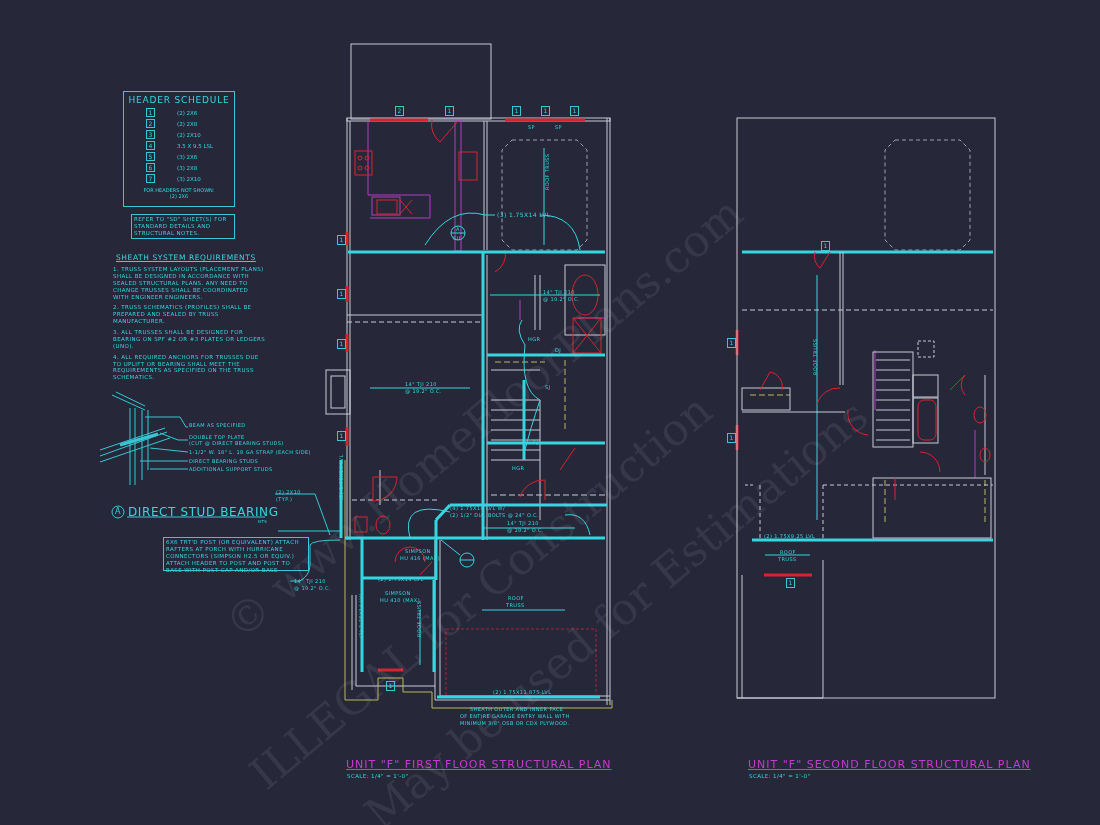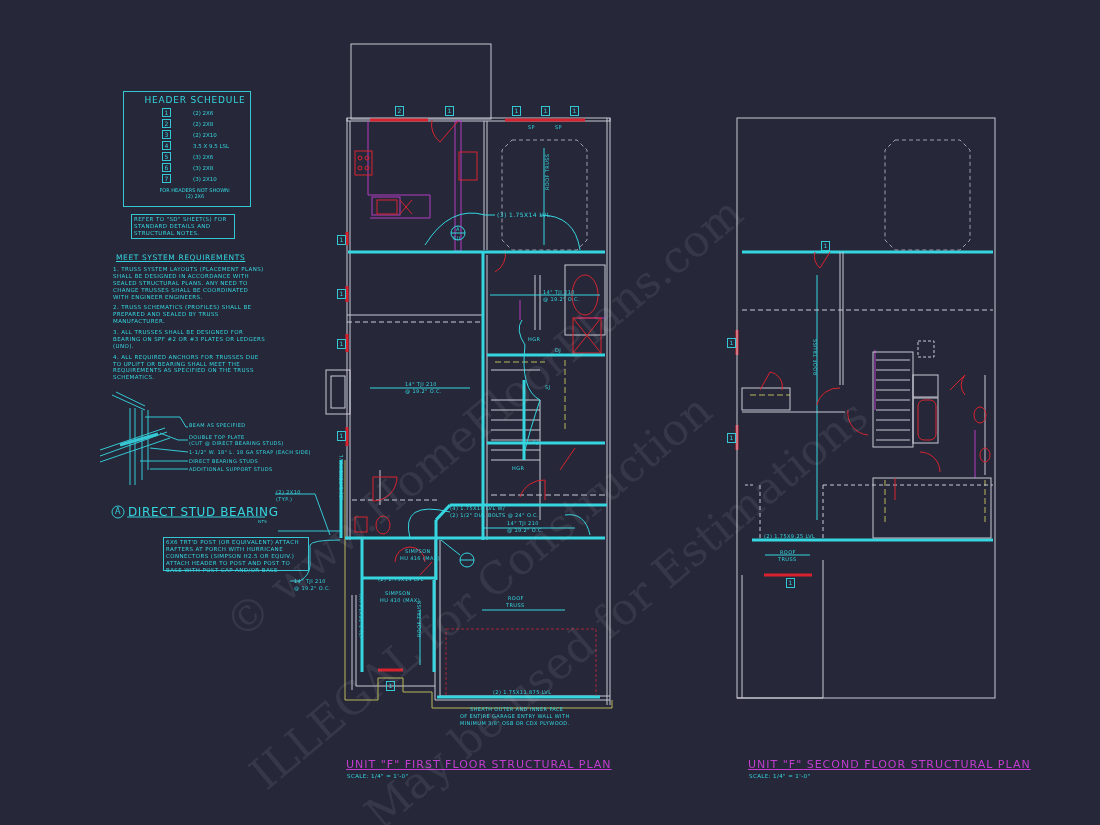--- a/index.html
+++ b/index.html
@@ -1,18 +1,18 @@
 <!DOCTYPE html>
 <html><head>
 <meta charset="utf-8">
 <style>
   html,body{margin:0;padding:0;}
   body{width:1100px;height:825px;background:#262839;position:relative;overflow:hidden;font-family:"DejaVu Sans",sans-serif;}
   .t{position:absolute;color:#35d6e0;font-size:6px;letter-spacing:0.4px;text-transform:uppercase;line-height:1.25;white-space:nowrap;}
-  .box{position:absolute;border:1px solid #35c8d4;padding-left:16px;}
+  .box{position:absolute;border:1px solid #35c8d4;}
   svg{position:absolute;left:0;top:0;}
   .title{position:absolute;color:#c23ccf;font-size:11px;letter-spacing:1px;text-decoration:underline;white-space:nowrap;}
   .scale{position:absolute;color:#35d6e0;font-size:5.5px;letter-spacing:0.4px;white-space:nowrap;}
   .wm{position:absolute;color:rgba(200,200,210,0.10);font-family:"DejaVu Serif",serif;font-size:44px;white-space:nowrap;transform-origin:left top;}
   .hs-row{display:flex;align-items:center;height:11px;}
   .hs-num{width:7px;height:7px;border:1px solid #35c8d4;font-size:6px;line-height:7px;text-align:center;margin-left:22px;margin-right:22px;color:#35d6e0;}
   .hs-val{font-size:5.5px;color:#35d6e0;}
   .tag{position:absolute;width:7px;height:8px;border:1px solid #35c8d4;font-size:6px;line-height:8px;text-align:center;color:#35d6e0;}
 </style>
 </head>
@@ -54,21 +54,21 @@
   <div style="color:#35d6e0;font-size:5px;text-align:center;">(2) 2X6</div>
 </div>
 
 <div class="box" style="left:131px;top:214px;width:98px;height:21px;padding:1px 2px;">
   <div class="t" style="position:static;font-size:5.5px;">REFER TO "SD" SHEET(S) FOR</div>
   <div class="t" style="position:static;font-size:5.5px;">STANDARD DETAILS AND</div>
   <div class="t" style="position:static;font-size:5.5px;">STRUCTURAL NOTES.</div>
 </div>
 
 <div style="position:absolute;left:113px;top:253px;width:200px;">
-  <div style="color:#35d6e0;font-size:7.5px;letter-spacing:0.6px;text-decoration:underline;margin-left:3px;">MEET SYSTEM REQUIREMENTS</div>
+  <div style="color:#35d6e0;font-size:7.5px;letter-spacing:0.6px;text-decoration:underline;margin-left:3px;">SHEATH SYSTEM REQUIREMENTS</div>
   <div id="truss-items" style="margin-top:4px;">
       <div style="margin-bottom: 4px;">
         <div class="t" style="position: static; font-size: 5.5px;">1. TRUSS SYSTEM LAYOUTS (PLACEMENT PLANS)</div>
         <div class="t" style="position: static; font-size: 5.5px;">SHALL BE DESIGNED IN ACCORDANCE WITH</div>
         <div class="t" style="position: static; font-size: 5.5px;">SEALED STRUCTURAL PLANS. ANY NEED TO</div>
         <div class="t" style="position: static; font-size: 5.5px;">CHANGE TRUSSES SHALL BE COORDINATED</div>
         <div class="t" style="position: static; font-size: 5.5px;">WITH ENGINEER ENGINEERS.</div>
       </div>
       <div style="margin-bottom: 4px;">
         <div class="t" style="position: static; font-size: 5.5px;">2. TRUSS SCHEMATICS (PROFILES) SHALL BE</div>

